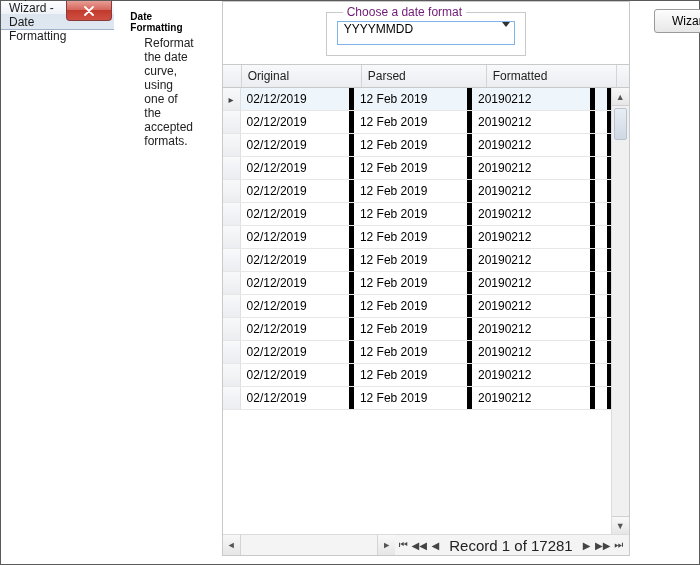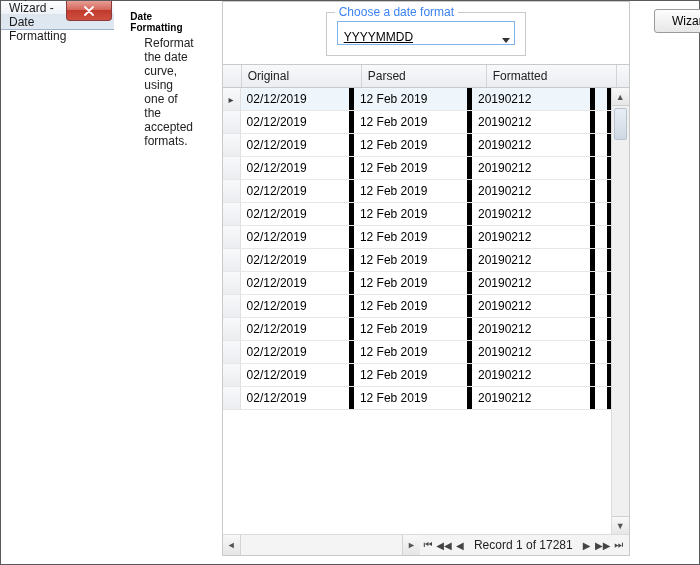--- a/index.html
+++ b/index.html
@@ -84,33 +84,32 @@
     margin: 10px auto 8px auto;
     border: 1px solid #c9c9c9;
     padding: 8px 10px 10px 10px;
     position: relative;
     width: 200px;
     box-sizing: border-box;
   }
   .format-group .legend {
     position: absolute;
     top: -8px;
-    left: 8px;
+    left: 16px;
     background: #fff;
     padding: 0 4px;
     font-size: 12px;
-    color: #3b82f6;
+    color: #701a75;
   }
   .combo {
     display: flex;
-    align-items: flex-end;
+    align-items: flex-start;
     border: 1px solid #7eb4ea;
     height: 22px;
     background: #fff;
-    text-decoration: underline;
   }
   .combo .combo-text {
     flex: 1;
     padding: 0 6px;
     font-size: 12px;
   }
   .combo .combo-arrow {
     width: 16px;
     display: flex;
     align-items: center;
@@ -233,21 +232,21 @@
     padding-right: 2px;
   }
   .hscroll .nbtn {
     width: 16px; height: 100%;
     display:flex;align-items:center;justify-content:center;
     color:#444; font-size:10px;
     cursor: pointer;
   }
   .hscroll .nlabel {
     padding: 0 6px;
-    font-size: 12px;
+    font-size: 15px;
     color: #222;
   }
   .hscroll .hbtn.right { border-left:1px solid #d4d4d4; border-right:none; }
 
   
   .footer {
     padding: 8px 12px 12px 12px;
     display: flex;
     justify-content: flex-end;
     gap: 8px;

